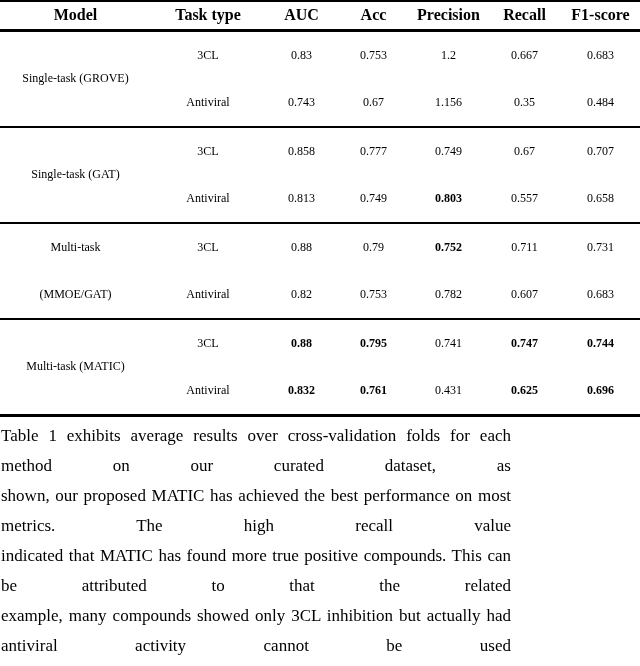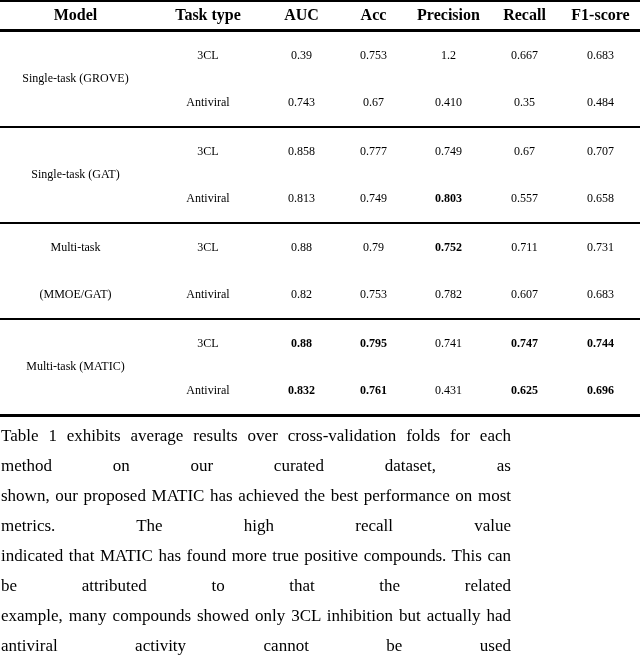--- a/index.html
+++ b/index.html
@@ -89,31 +89,31 @@
         <th>Precision</th>
         <th>Recall</th>
         <th>F1-score</th>
       </tr>
     </thead>
 
     <tbody>
       <tr>
         <td rowspan="2">Single-task (GROVE)</td>
         <td>3CL</td>
-        <td>0.39</td>
+        <td>0.83</td>
         <td>0.753</td>
         <td>1.2</td>
         <td>0.667</td>
         <td>0.683</td>
       </tr>
       <tr>
         <td>Antiviral</td>
         <td>0.743</td>
         <td>0.67</td>
-        <td>0.410</td>
+        <td>1.156</td>
         <td>0.35</td>
         <td>0.484</td>
       </tr>
     </tbody>
 
     <tbody>
       <tr>
         <td rowspan="2">Single-task (GAT)</td>
         <td>3CL</td>
         <td>0.858</td>

